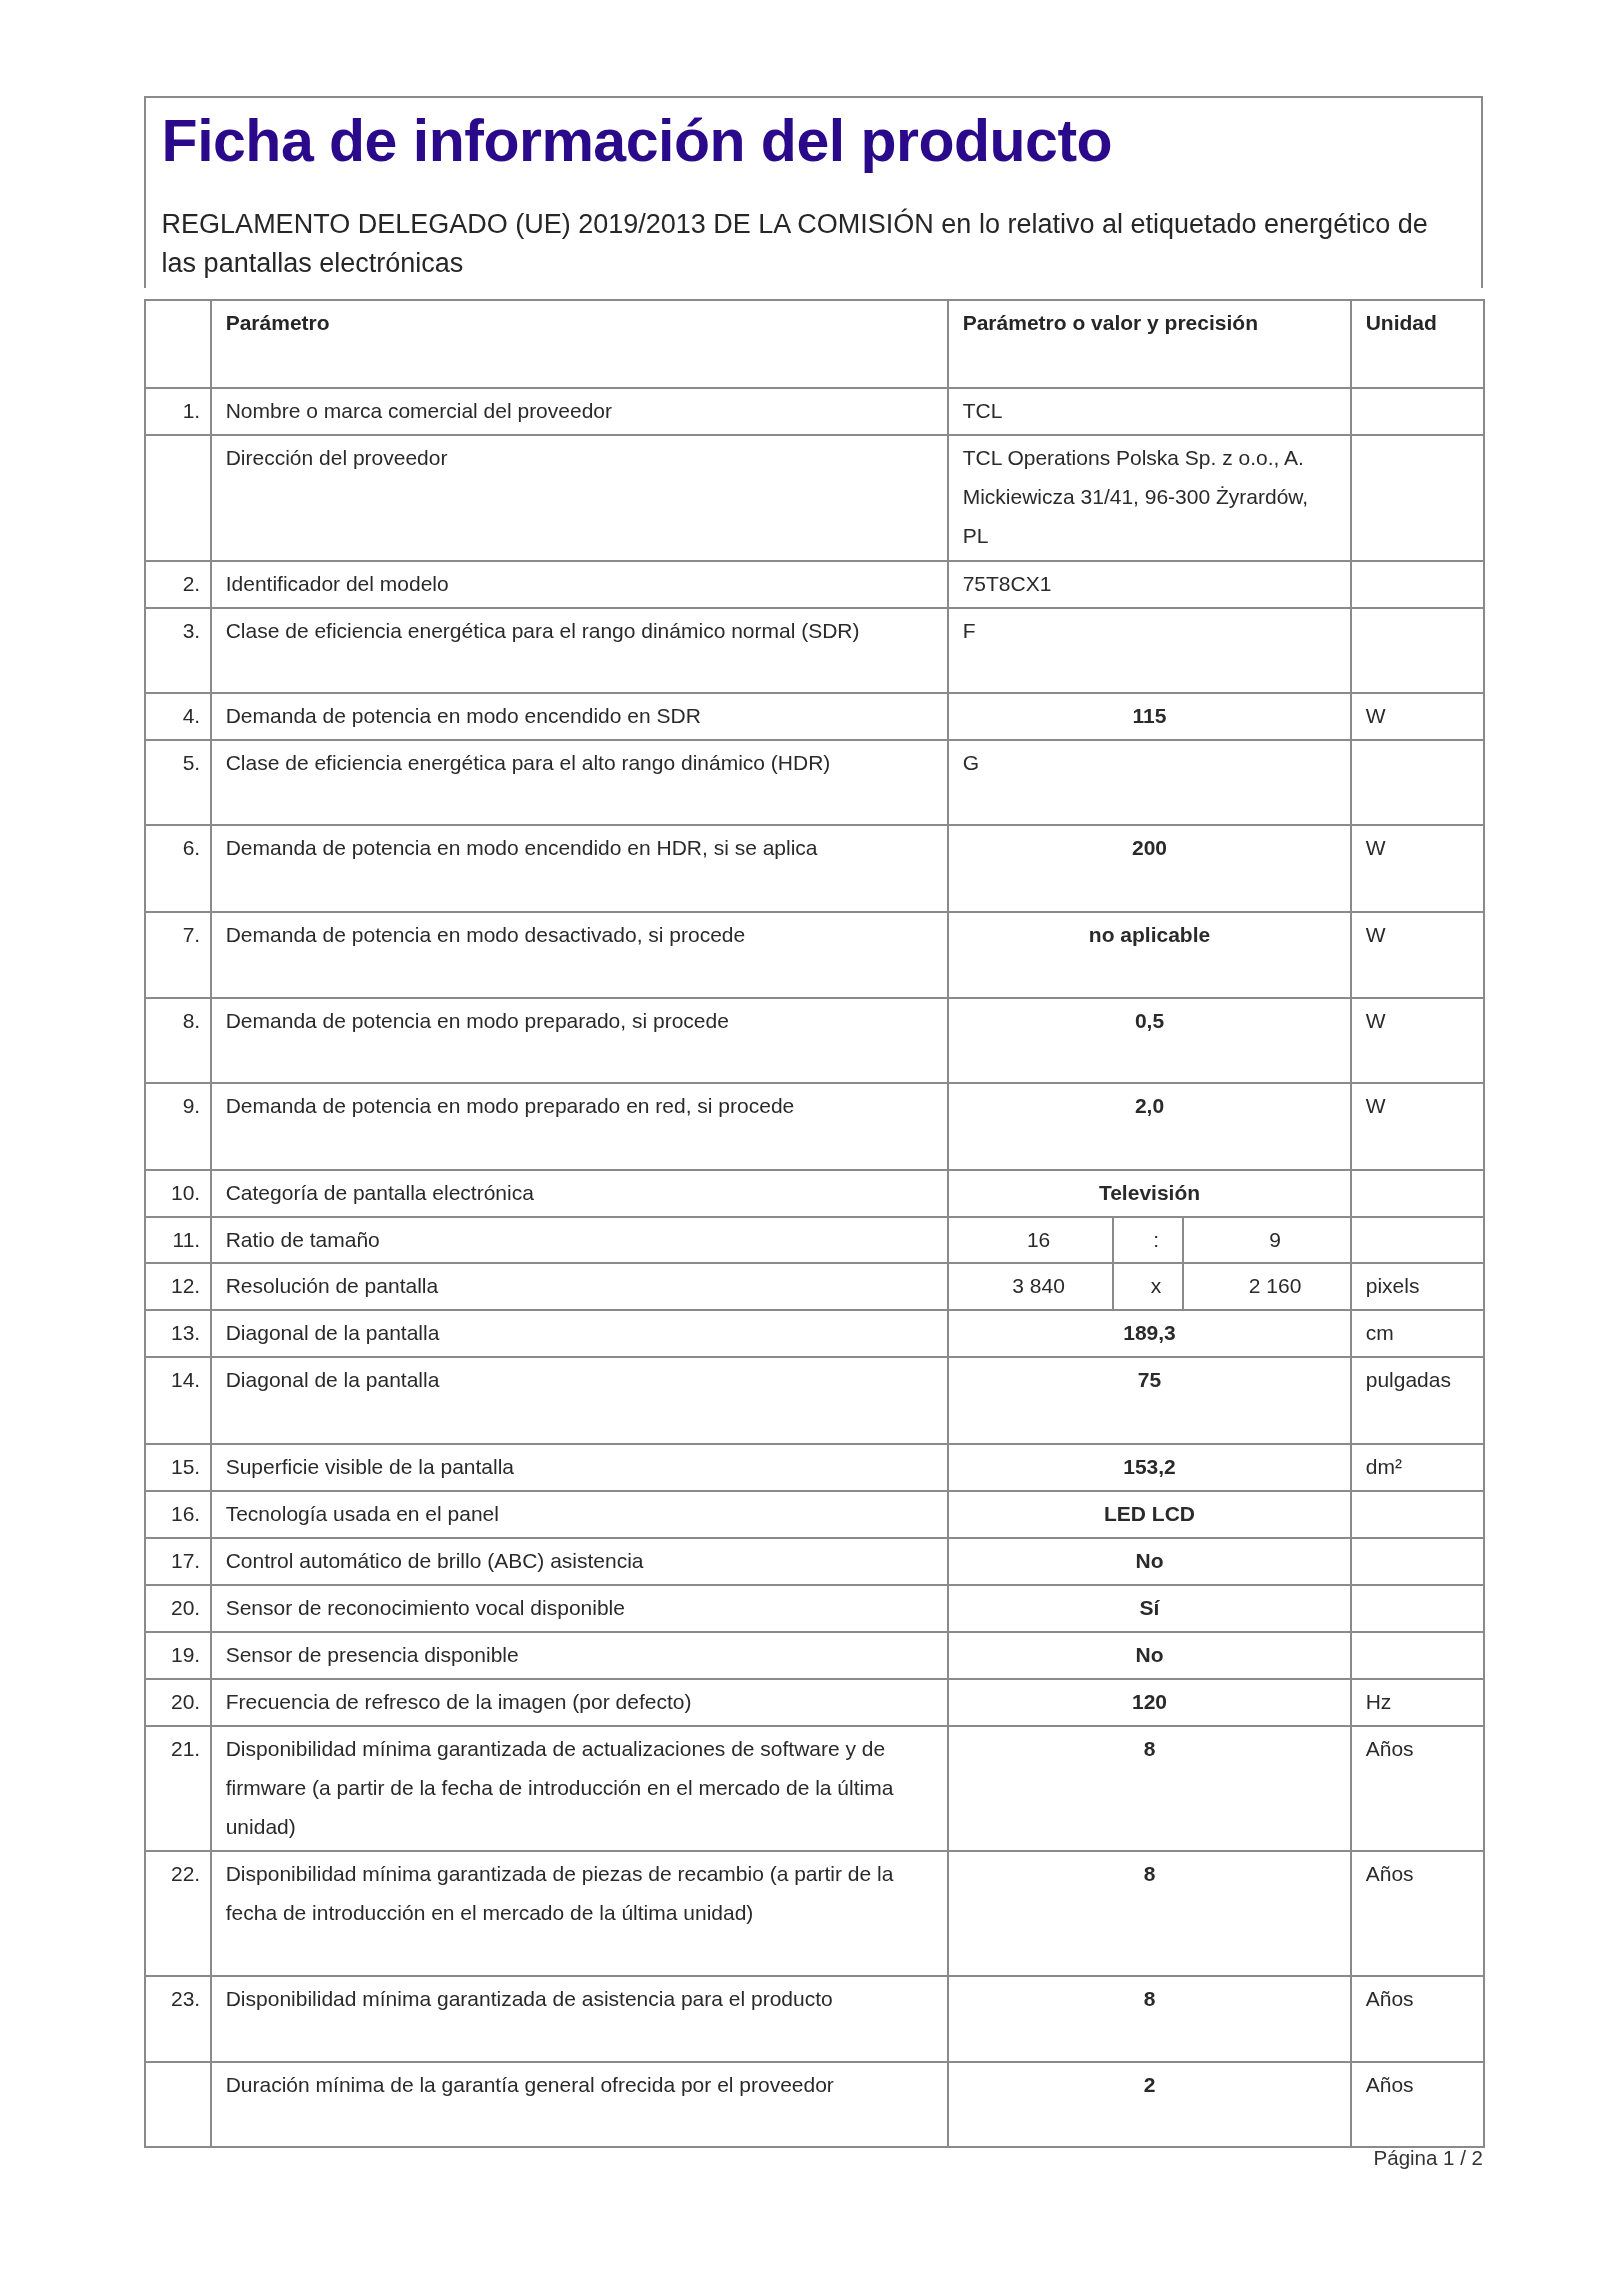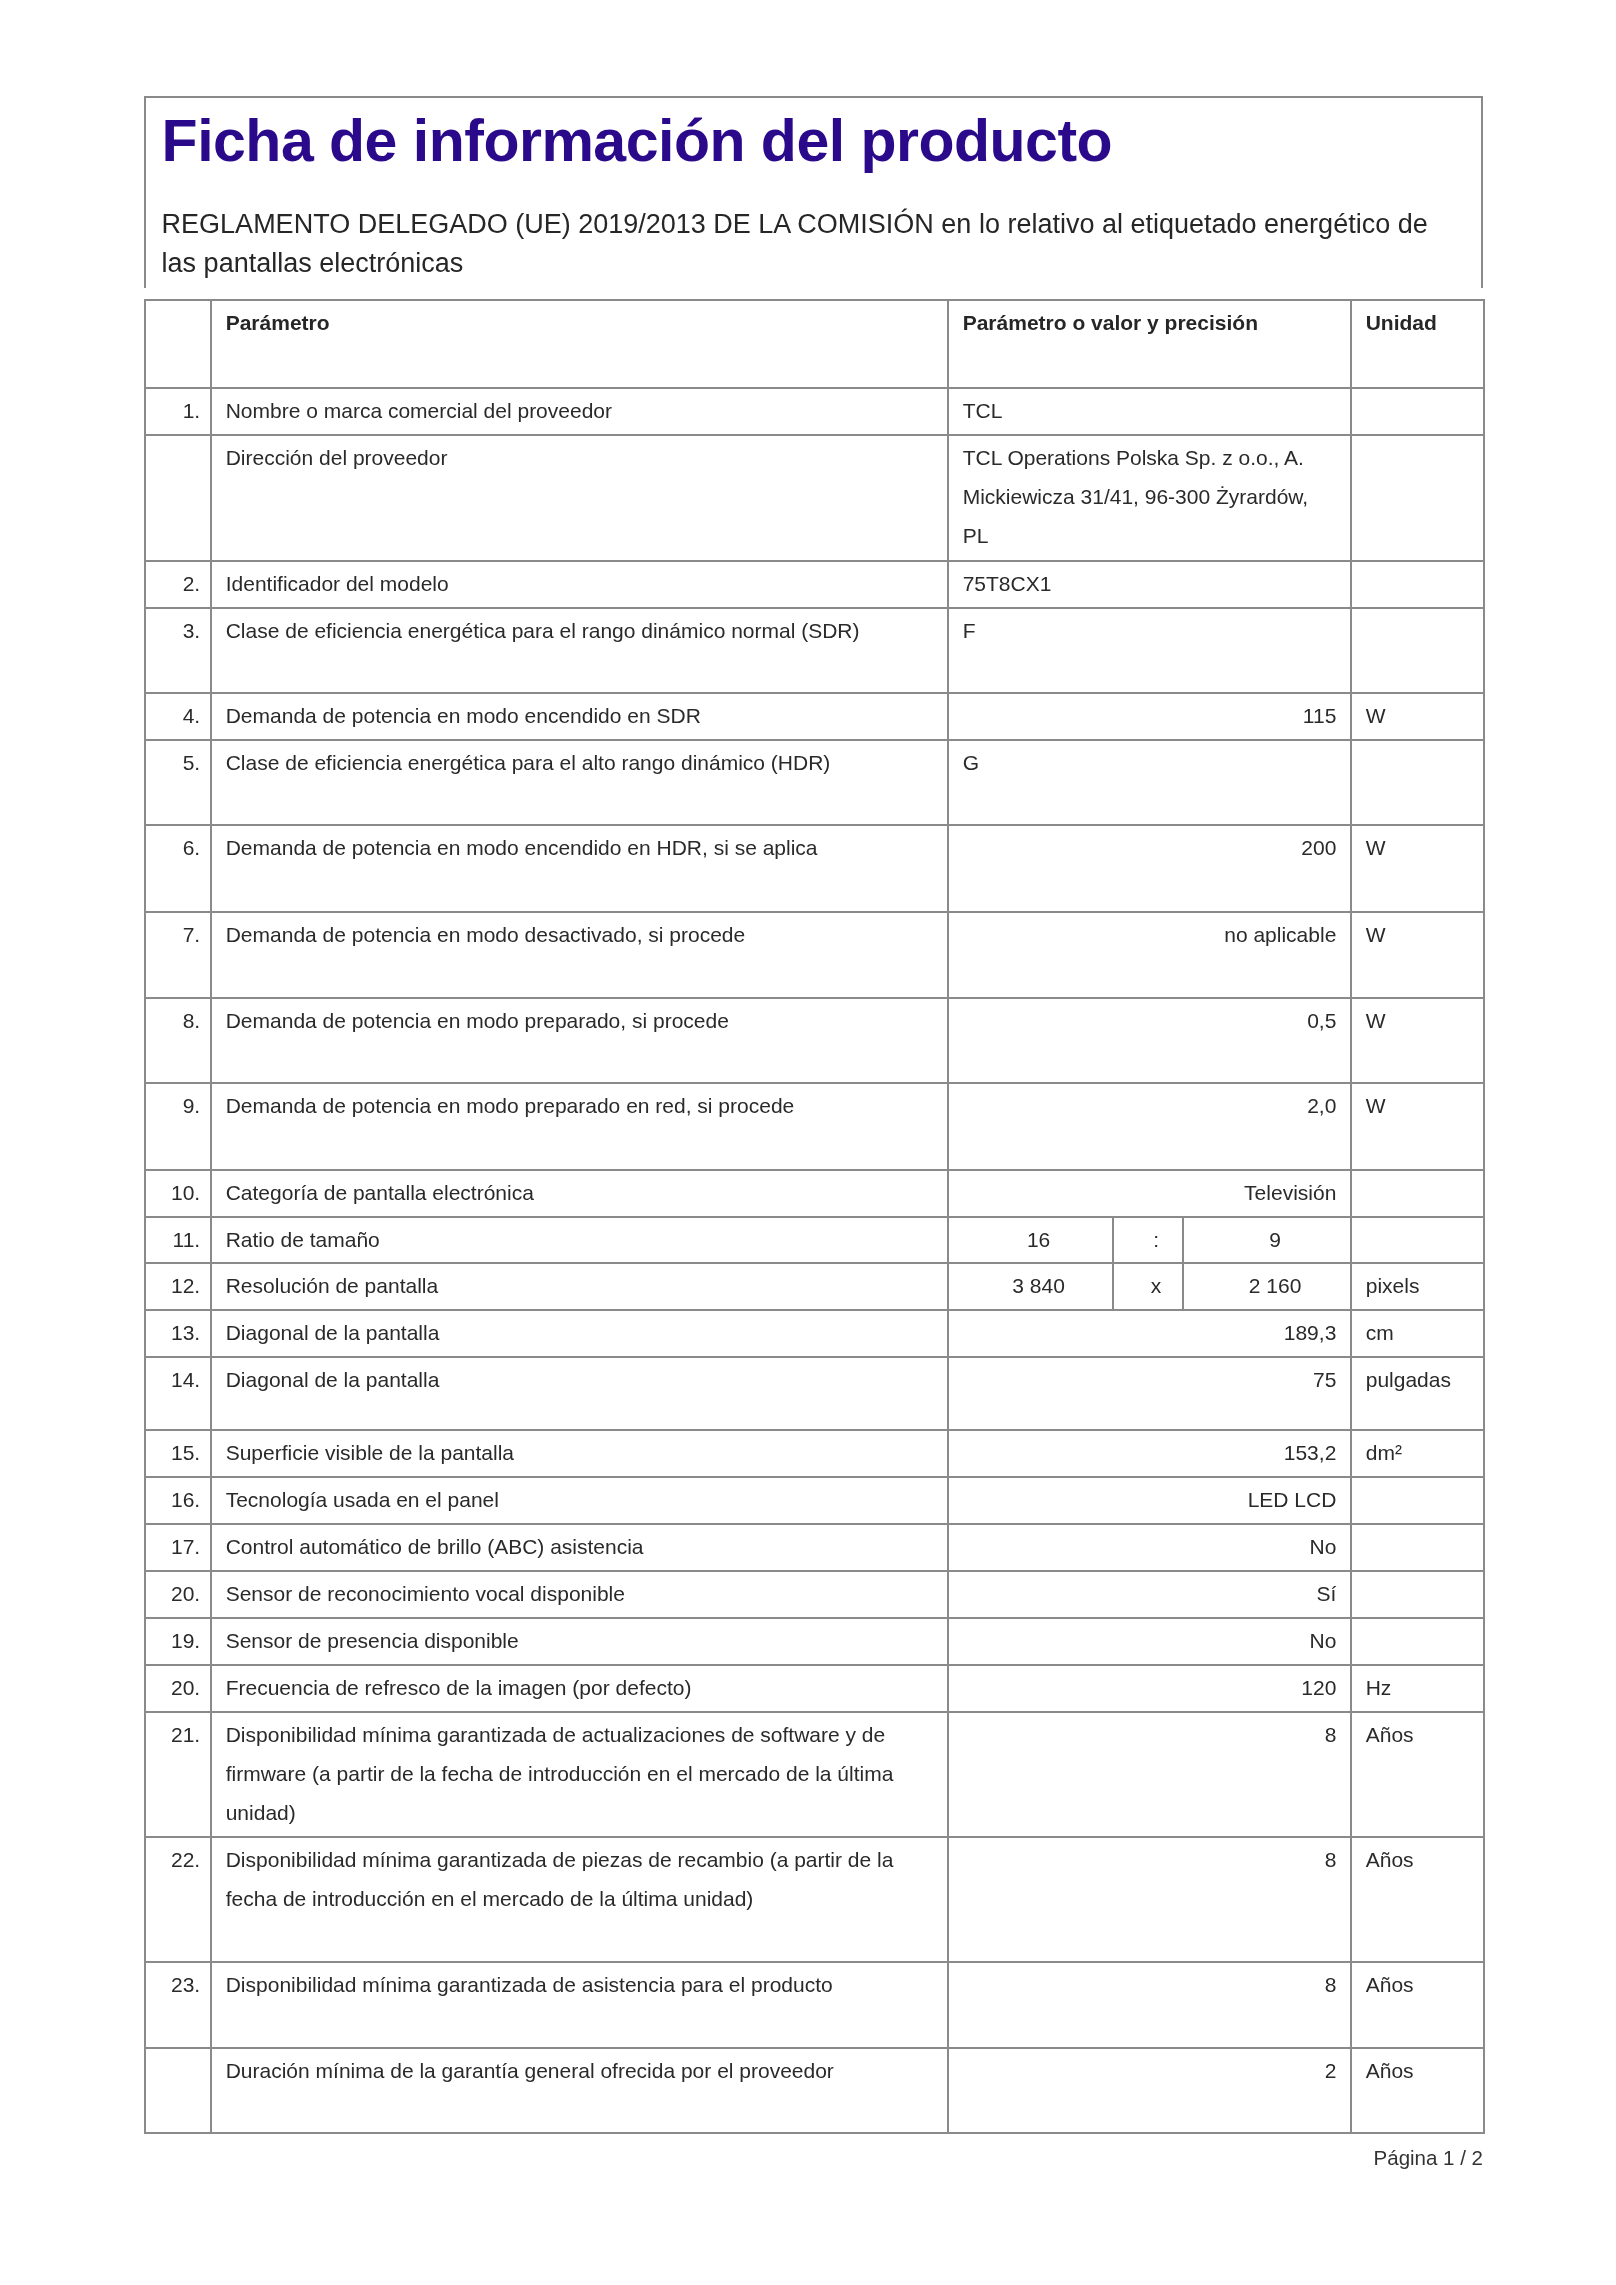--- a/index.html
+++ b/index.html
@@ -5,21 +5,21 @@
   html, body { margin: 0; padding: 0; background: #ffffff; }
   body { width: 1617px; height: 2286px; position: relative; font-family: "Liberation Sans", "DejaVu Sans", sans-serif; color: #2a2a2a; }
   .sheet { position: absolute; left: 144px; top: 96px; width: 1339px; }
   .title-box { border: 2px solid #8a8a8a; border-bottom: none; height: 192px; box-sizing: border-box; padding: 0 15.6px; }
   .title { font-size: 59px; font-weight: bold; color: #2a0a8a; line-height: 1; padding-top: 13.7px; letter-spacing: -0.5px; }
   .subtitle { font-size: 27px; line-height: 39px; margin-top: 34px; color: #262626; }
   table { border-collapse: collapse; width: 1339px; table-layout: fixed; font-size: 21px; margin-top: 11px; }
   td, th { border: 2px solid #8a8a8a; vertical-align: top; padding: 2px 13.7px 3.9px 13.7px; line-height: 39px; font-weight: normal; text-align: left; box-sizing: border-box; }
   th { font-weight: bold; color: #262626; }
   td.num { text-align: right; padding: 2px 9.8px 3.9px 3.9px; }
-  td.val-r { text-align: right; }
+  td.val-r { text-align: center; font-weight: bold; }
   td.center { text-align: center; padding-left: 20px; padding-right: 3.9px; }
   col.c-num { width: 66px; }
   col.c-param { width: 737px; }
   col.c-v1 { width: 165px; }
   col.c-v2 { width: 70px; }
   col.c-v3 { width: 168px; }
   col.c-unit { width: 133px; }
   .footer { position: absolute; right: 134px; top: 2146px; font-size: 20.5px; color: #333; }
 </style>
 </head>
@@ -130,21 +130,21 @@
         <td class="center">x</td>
         <td class="center">2 160</td>
         <td>pixels</td>
       </tr>
       <tr style="height:45px">
         <td class="num">13.</td>
         <td>Diagonal de la pantalla</td>
         <td colspan="3" class="val-r">189,3</td>
         <td>cm</td>
       </tr>
-      <tr style="height:73px">
+      <tr style="height:87px">
         <td class="num">14.</td>
         <td>Diagonal de la pantalla</td>
         <td colspan="3" class="val-r">75</td>
         <td style="word-break:break-all; hyphens:auto;">pulgadas</td>
       </tr>
       <tr style="height:47px">
         <td class="num">15.</td>
         <td>Superficie visible de la pantalla</td>
         <td colspan="3" class="val-r">153,2</td>
         <td>dm²</td>

